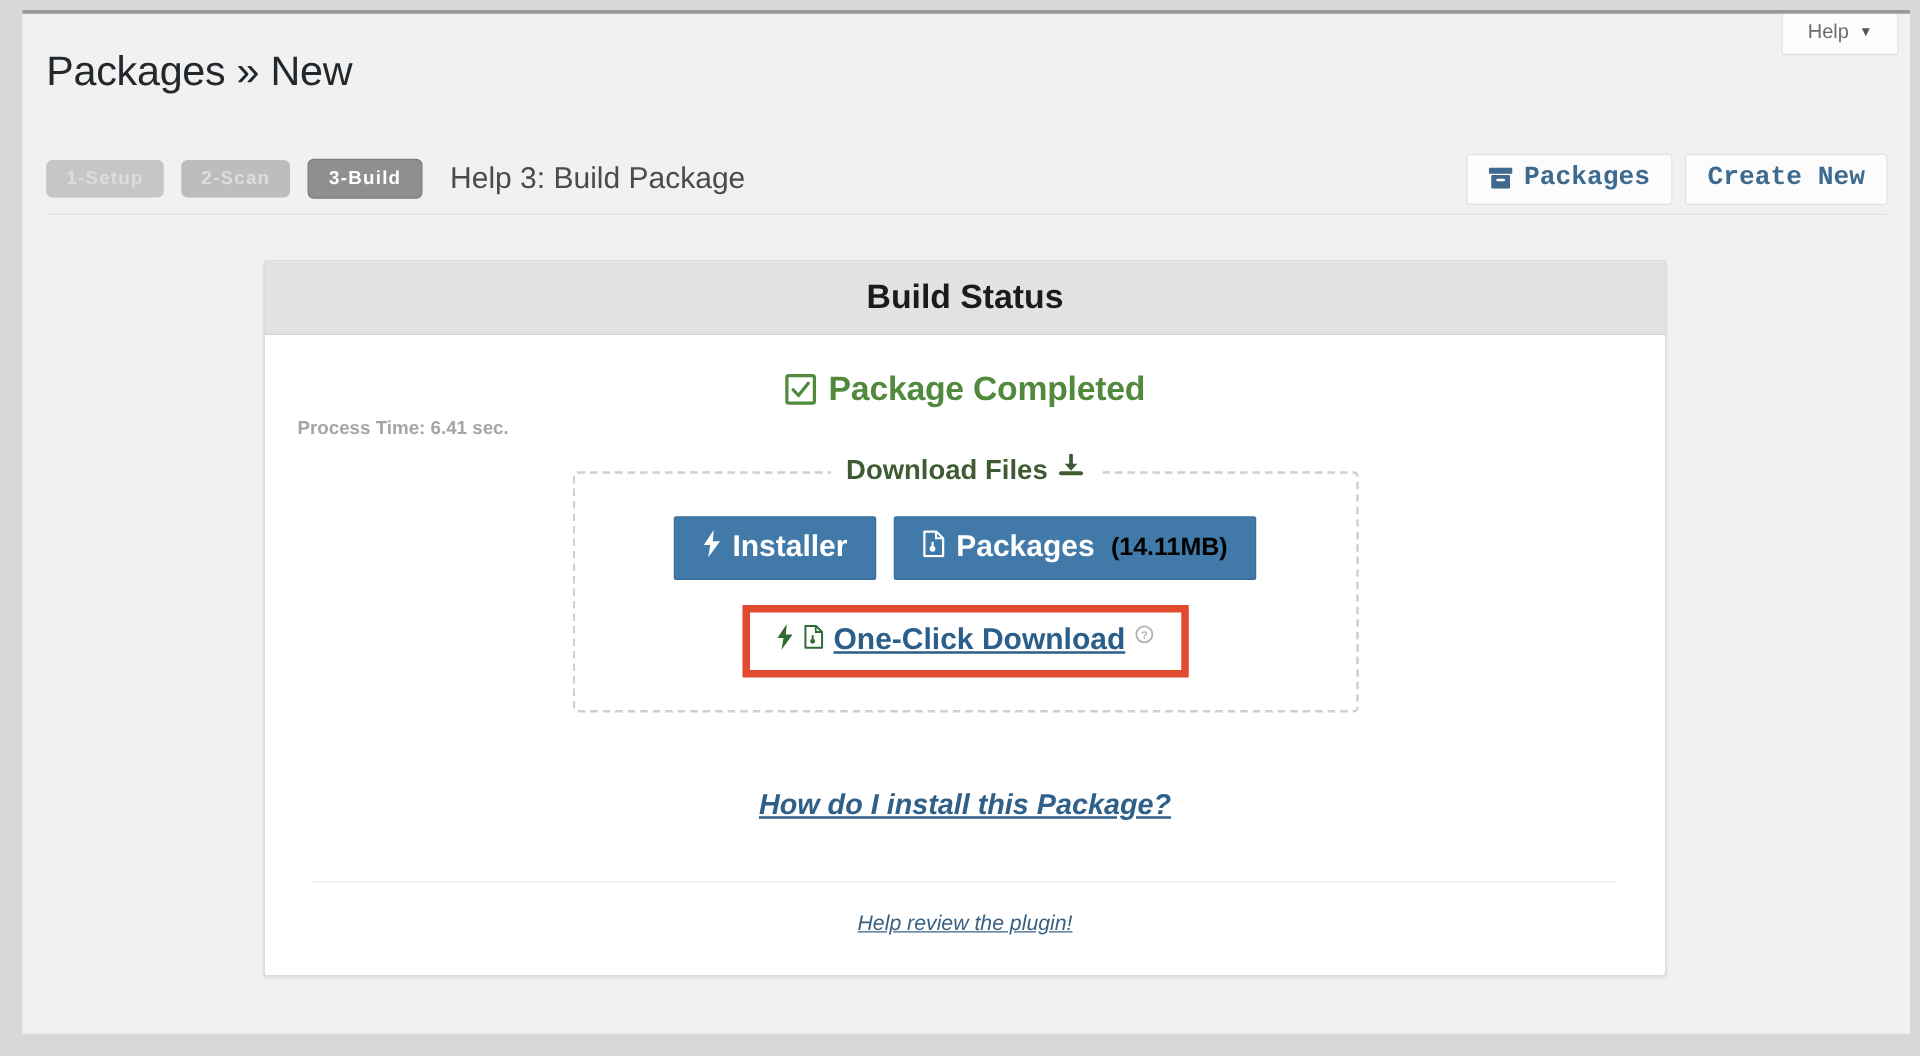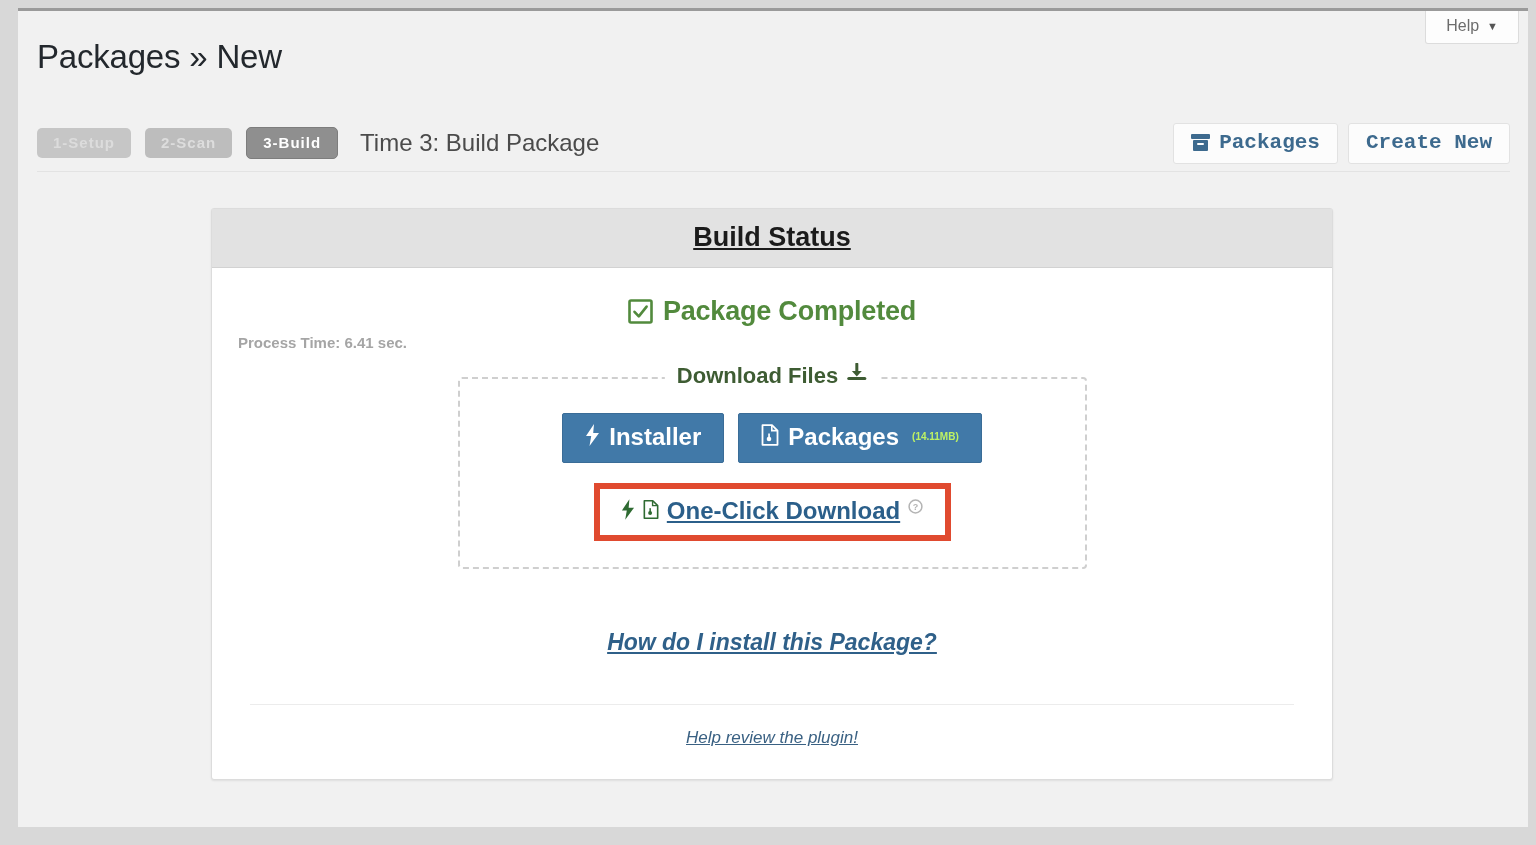--- a/index.html
+++ b/index.html
@@ -139,21 +139,20 @@
     box-sizing: border-box;
   }
   .card-header {
     background: #e2e2e2;
     border-bottom: 1px solid #d2d2d2;
     text-align: center;
     font-size: 27px;
     font-weight: 700;
     color: #1b1b1b;
     padding: 13px 0 14px 0;
-    text-decoration: underline;
   }
   .card-body { padding: 28px 0 0 0; }
 
   
   .status-row {
     display: flex;
     align-items: center;
     justify-content: center;
     gap: 10px;
   }
@@ -213,23 +212,23 @@
     font-weight: 700;
     padding: 10px 22px 12px 22px;
     display: flex;
     align-items: center;
     gap: 9px;
     line-height: 1;
     cursor: pointer;
     white-space: nowrap;
   }
   .btn-blue .size {
-    font-size: 10px;
-    font-weight: 700;
-    color: #bef264;
+    font-size: 20px;
+    font-weight: 700;
+    color: #000000;
     margin-left: 4px;
   }
 
   
   .ocd-highlight {
     margin: 20px auto 0 auto;
     width: 357px;
     border: 6px solid #e04a2f;
     background: #ffffff;
     box-sizing: border-box;
@@ -292,21 +291,21 @@
     </div>
 
     <div class="page-title">Packages » New</div>
 
     <div class="stepbar">
       <div class="steps">
         <span class="step done-1">1-Setup</span>
         <span class="step done-2">2-Scan</span>
         <span class="step active">3-Build</span>
       </div>
-      <div class="step-caption">Time 3: Build Package</div>
+      <div class="step-caption">Help 3: Build Package</div>
 
       <div class="stepbar-actions">
         <div class="hdr-btn">
           <span class="box-icon">
             <svg width="19" height="17" viewBox="0 0 19 17">
               <rect x="0" y="0" width="19" height="5" rx="1" fill="#3d6a8e"></rect>
               <rect x="2" y="6" width="15" height="11" rx="1" fill="#3d6a8e"></rect>
               <rect x="6" y="9" width="7" height="2" rx="1" fill="#ffffff"></rect>
             </svg>
           </span>

